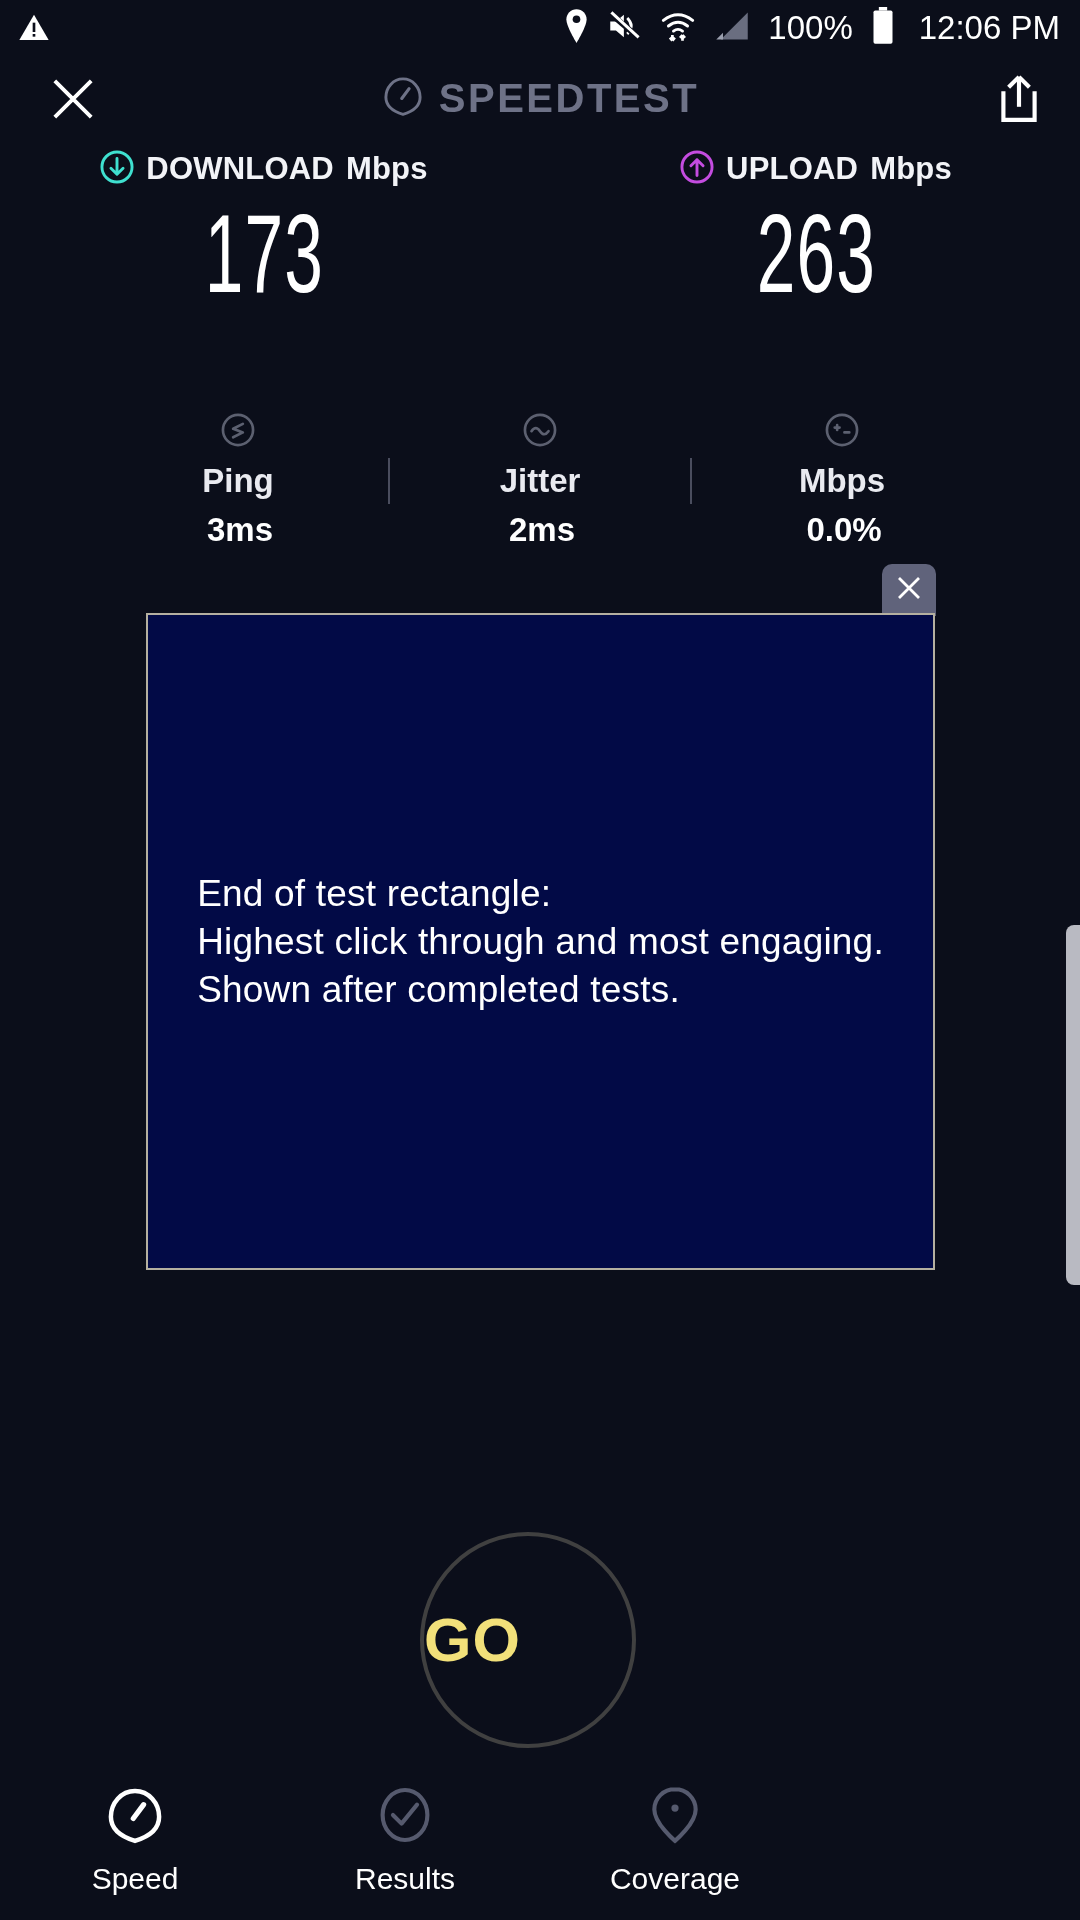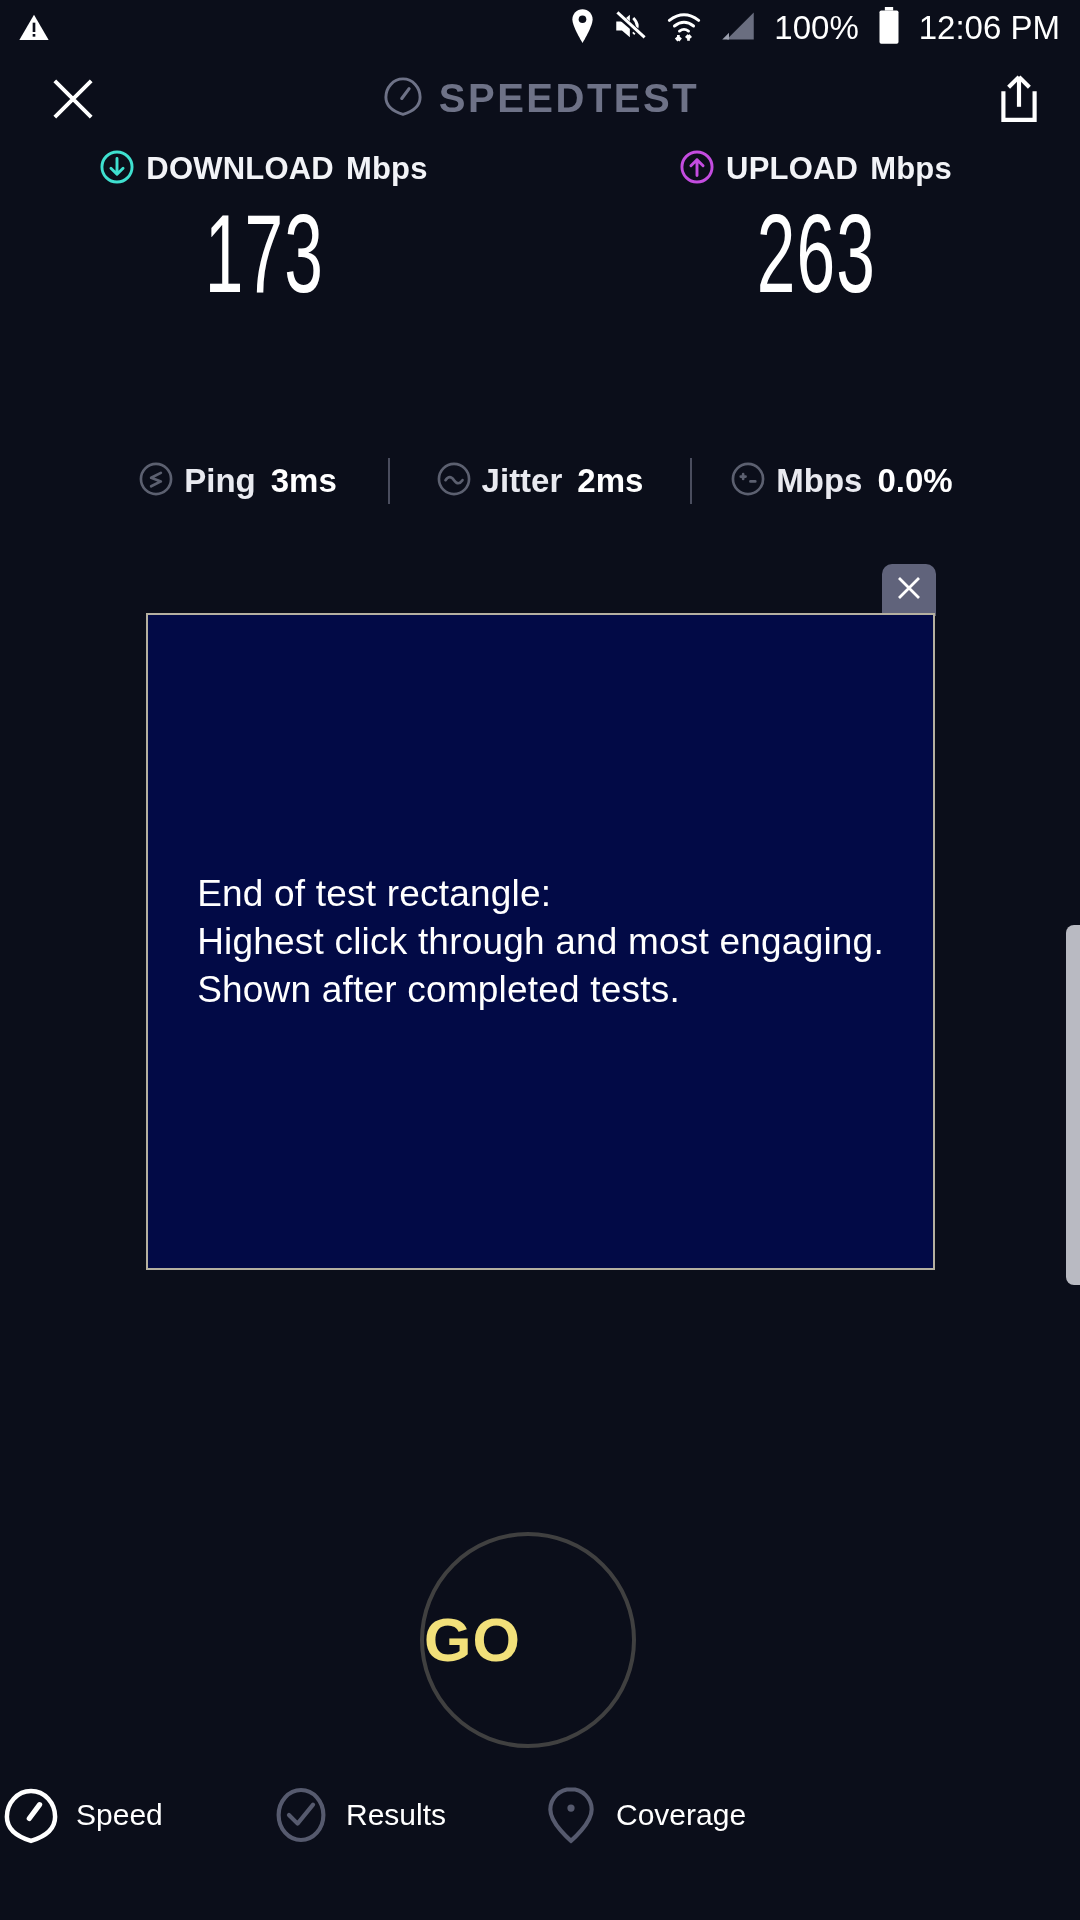--- a/index.html
+++ b/index.html
@@ -15,21 +15,21 @@
   .statusbar{
     position:absolute; top:0; left:0; width:1080px; height:56px;
     display:flex; align-items:center; color:#ffffff;
   }
   .sb-left{ position:absolute; left:18px; top:12px; }
   .sb-right{
     position:absolute; right:20px; top:0; height:56px;
     display:flex; align-items:center; gap:18px;
   }
   .sb-battery-pct{ font-size:33px; letter-spacing:0px; color:#fff; font-weight:400; }
-  .sb-time{ font-size:33px; color:#fff; font-weight:400; }
+  .sb-time{ font-size:33px; color:#fff; font-weight:400; margin-left:6px; }
 
   
   .header{
     position:absolute; top:56px; left:0; width:1080px; height:90px;
   }
   .close-app{
     position:absolute; left:42px; top:14px; width:62px; height:62px;
     display:flex; align-items:center; justify-content:center;
   }
   .brand{
@@ -62,20 +62,21 @@
   }
 
   
   .pjl-row{
     position:absolute; top:305px; left:0; width:1080px; height:60px;
     display:flex; align-items:center; justify-content:center;
   }
   .pjl-item{
     display:flex; align-items:center; justify-content:center; gap:11px;
     width:300px;
+    flex-direction:column;
   }
   .pjl-name{ font-size:33px; color:#e9eaf0; font-weight:600; }
   .pjl-val{ font-size:33px; color:#ffffff; font-weight:600; margin-left:4px; }
   .pjl-sep{ width:2px; height:46px; background:#4a4d5e; }
 
   
   .ad-close{
     position:absolute; left:882px; top:564px; width:54px; height:52px;
     background:#60637b; border-radius:10px 10px 0 0;
     display:flex; align-items:center; justify-content:center;
@@ -106,21 +107,21 @@
   .go-label{
     font-size:61px; color:#f2e07a; font-weight:600; letter-spacing:1px;
   }
 
   
   .bottom-nav{
     position:absolute; left:0; bottom:0; width:1080px; height:152px;
     display:flex; align-items:flex-start; padding-top:14px;
   }
   .nav-item{
-    width:25%; display:flex; flex-direction:row; align-items:center; gap:14px;
+    width:25%; display:flex; flex-direction:column; align-items:center; gap:14px;
   }
   .nav-icon{ height:66px; display:flex; align-items:center; justify-content:center; }
   .nav-label{ font-size:30px; font-weight:400; }
   .nav-item.active .nav-label{ color:#ffffff; }
   .nav-item .nav-label{ color:#ffffff; }
 </style>
 </head>
 <body>
 
 <div id="app">

